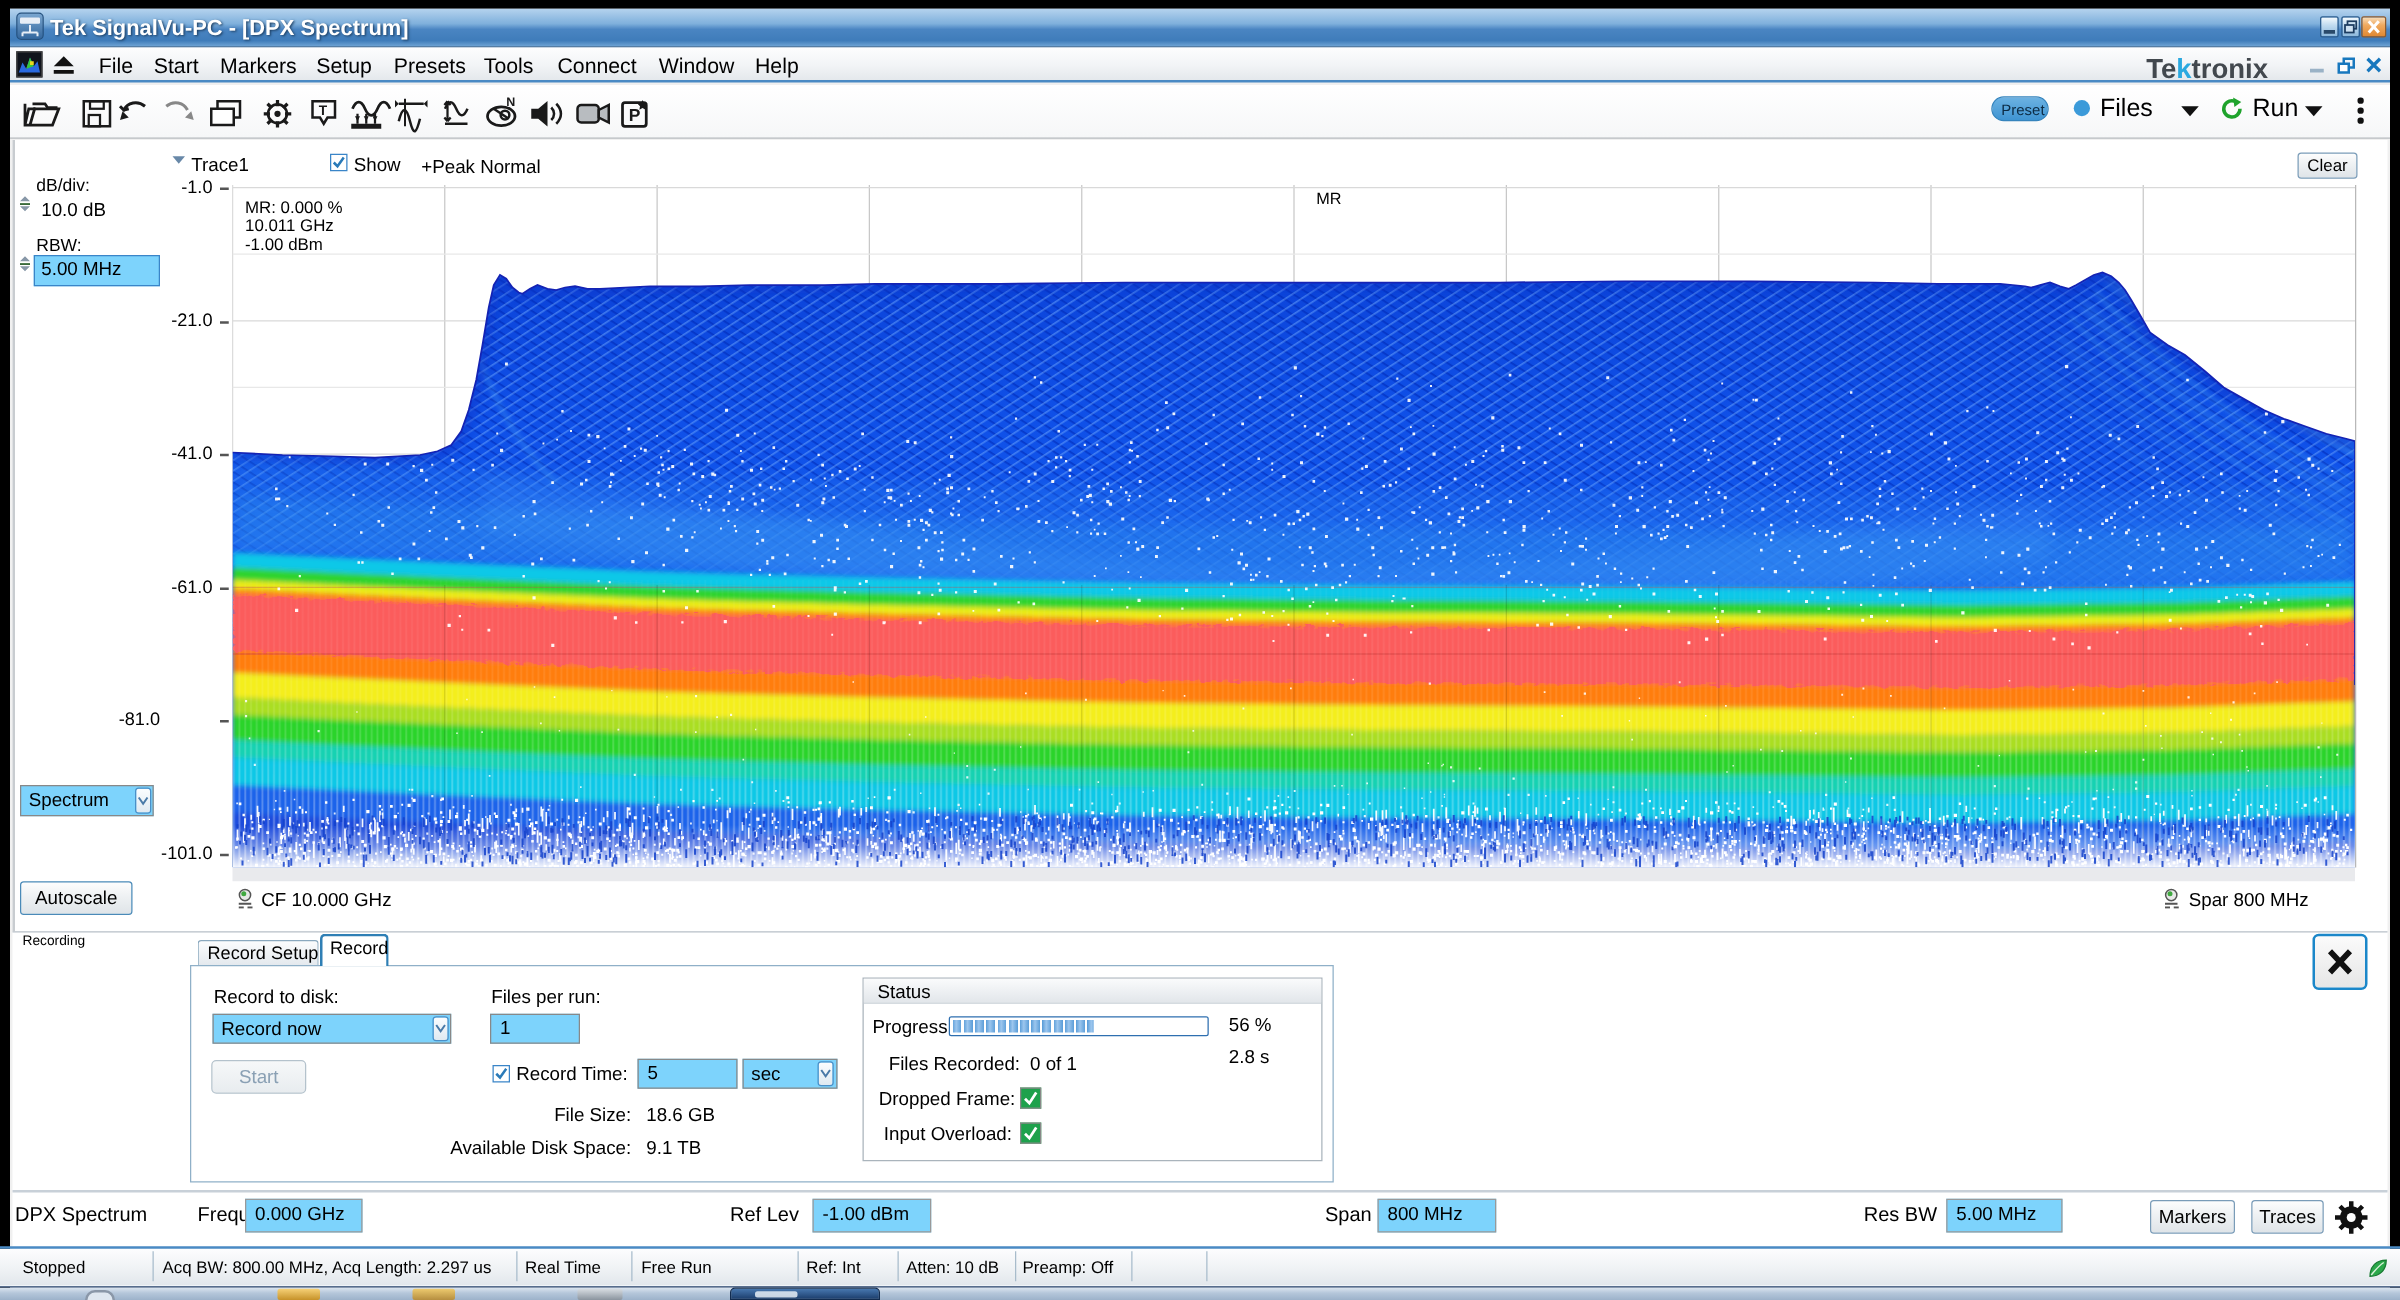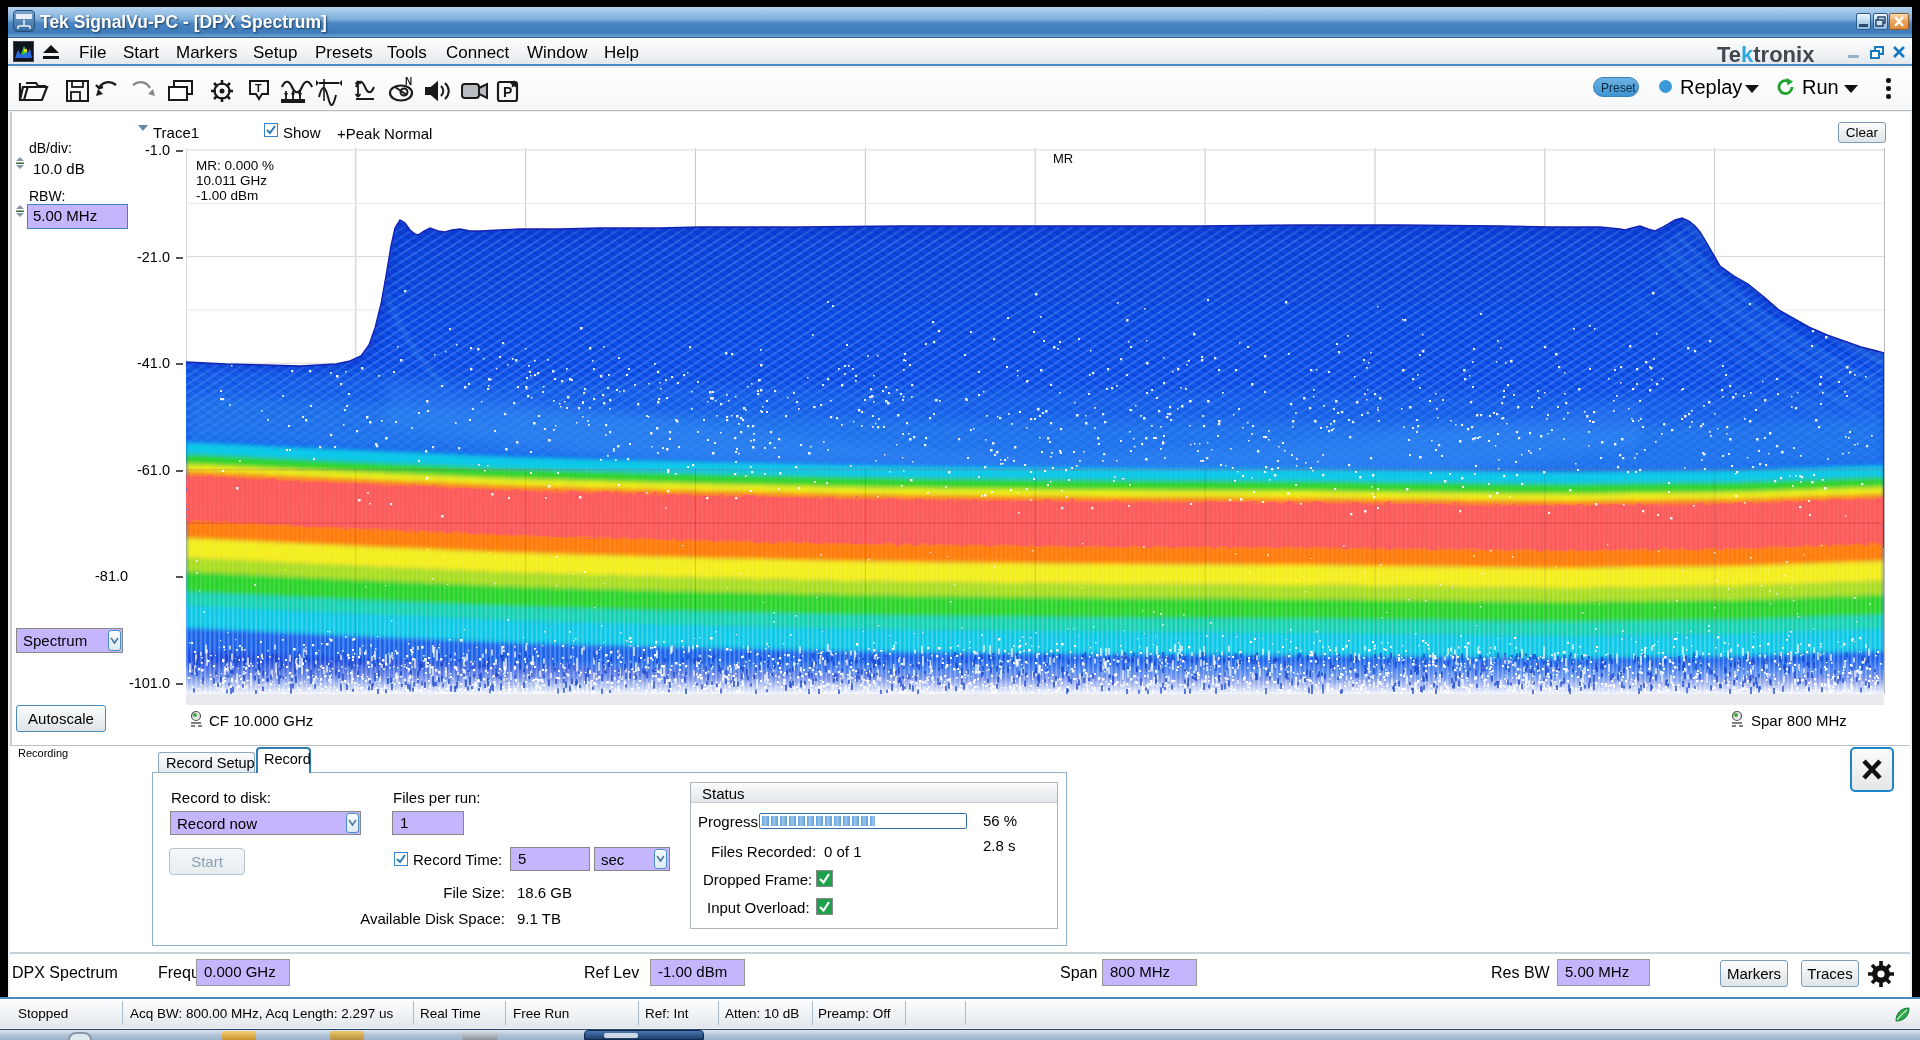--- a/index.html
+++ b/index.html
@@ -1,17 +1,17 @@
 <!DOCTYPE html>
 <html><head><meta charset="utf-8"><style>
 *{margin:0;padding:0;box-sizing:border-box;font-family:"Liberation Sans",sans-serif;}
 html,body{width:1920px;height:1040px;overflow:hidden;background:#000;}
 .abs{position:absolute;}
 .txt{position:absolute;white-space:nowrap;color:#000;}
-.inp{position:absolute;background:#c4b5fd;border:1px solid #8a8a8a;color:#000;}
+.inp{position:absolute;background:#7dd3fc;border:1px solid #8a8a8a;color:#000;}
 .btn{position:absolute;border:1px solid #98aebe;border-radius:3px;background:linear-gradient(#fdfdfd,#eef1f3 45%,#dfe4e8);color:#000;text-align:center;}
 .sep{position:absolute;width:1px;background:#a8bccb;}
 </style></head><body>
 
 <div class="abs" style="left:8px;top:7px;width:1904px;height:1033px;background:#f0f0f0;"></div>
 <div class="abs" style="left:8px;top:7px;width:1904px;height:31px;background:linear-gradient(#b5d3ee,#7fb0dc 40%,#4a85c2 55%,#3f7cba 85%,#6ea3d4);border-bottom:1px solid #2c5d8e;"></div>
 <div class="abs" style="left:13px;top:10px;width:22px;height:22px;border-radius:4px;background:linear-gradient(#7aa6d0,#35689e);border:1px solid #24507e;"></div>
 <svg class="abs" style="left:13px;top:10px" width="22" height="22">
     <rect x="3" y="4" width="16" height="5" rx="1" fill="#e8eef6"></rect>
     <path d="M5 16 h12 M11 10 v6 M5 16 v3 M17 16 v3" stroke="#e8eef6" stroke-width="1.6" fill="none"></path>
@@ -94,21 +94,21 @@
     <path d="M427 13 c3 3 3 7 0 10 M431 10 c5 5 5 11 0 16" stroke-width="2"></path>
 <rect x="448" y="11" width="17" height="14" rx="3" fill="#b8bcc0" stroke="#1a1a1a" stroke-width="2"></rect>
     <path d="M465 15 l8 -4 v14 l-8 -4 z" fill="#b8bcc0" stroke="#1a1a1a" stroke-width="2"></path>
 <rect x="484" y="9" width="19" height="19" rx="2" stroke-width="2.2"></rect>
     <text x="489" y="24" font-size="14" font-weight="bold" fill="#1a1a1a" stroke="none" font-family="Liberation Sans">P</text>
     <path d="M500 7 l1.2 2.6 2.8 0.3 -2 2 0.5 2.8 -2.5 -1.4 -2.5 1.4 0.5 -2.8 -2 -2 2.8 -0.3 z" fill="#1a1a1a" stroke="none"></path>
 </svg>
 <div class="abs" style="left:1593px;top:77px;width:46px;height:20px;border-radius:10px;background:linear-gradient(#6cb2e2,#3f94d2);border:1px solid #3584bd;"></div>
 <div class="txt" style="left:1601px;top:81px;font-size:12px;color:#0c2b44;">Preset</div>
 <div class="abs" style="left:1659px;top:80px;width:13px;height:13px;border-radius:50%;background:#3b9ad9;"></div>
-<div class="txt" style="left:1680px;top:76px;font-size:20px;">Replay</div>
+<div class="txt" style="left:1680px;top:76px;font-size:20px;">Files</div>
 <svg class="abs" style="left:1744px;top:84px" width="16" height="10">
     <path d="M1 1 L8 9 L15 1 Z" fill="#111"></path>
   </svg>
 <svg class="abs" style="left:1776px;top:77px" width="20" height="20">
     <path d="M16 10 a6.5 6.5 0 1 1 -3 -5.4" fill="none" stroke="#1fa32c" stroke-width="2.8"></path>
     <path d="M10.5 1 L17 4.5 L11.5 8.5 Z" fill="#1fa32c"></path>
   </svg>
 <div class="txt" style="left:1802px;top:76px;font-size:20px;">Run</div>
 <svg class="abs" style="left:1843px;top:84px" width="16" height="10">
     <path d="M1 1 L8 9 L15 1 Z" fill="#111"></path>

